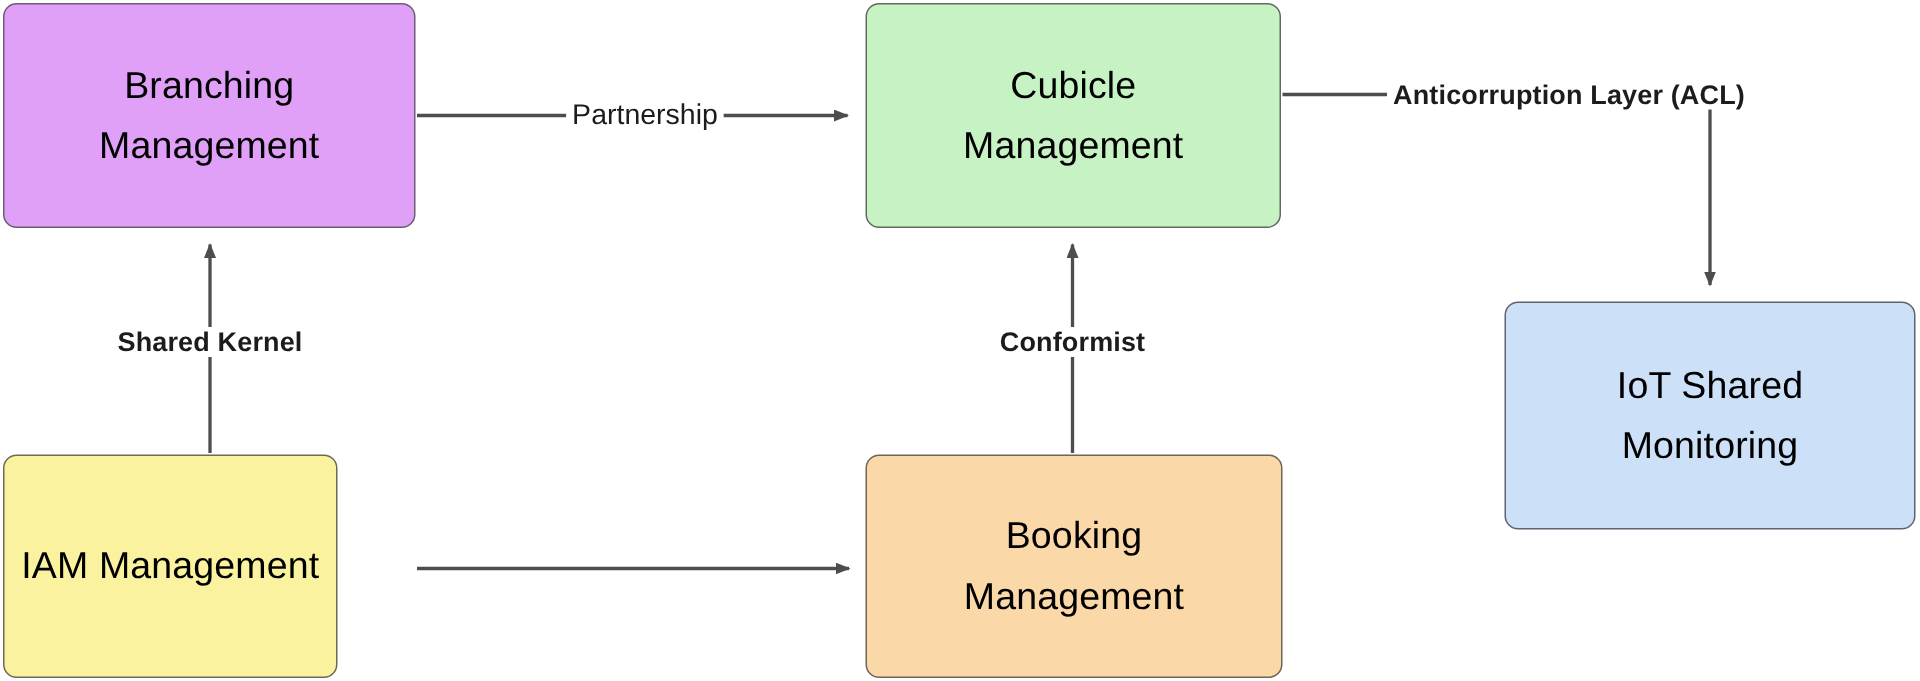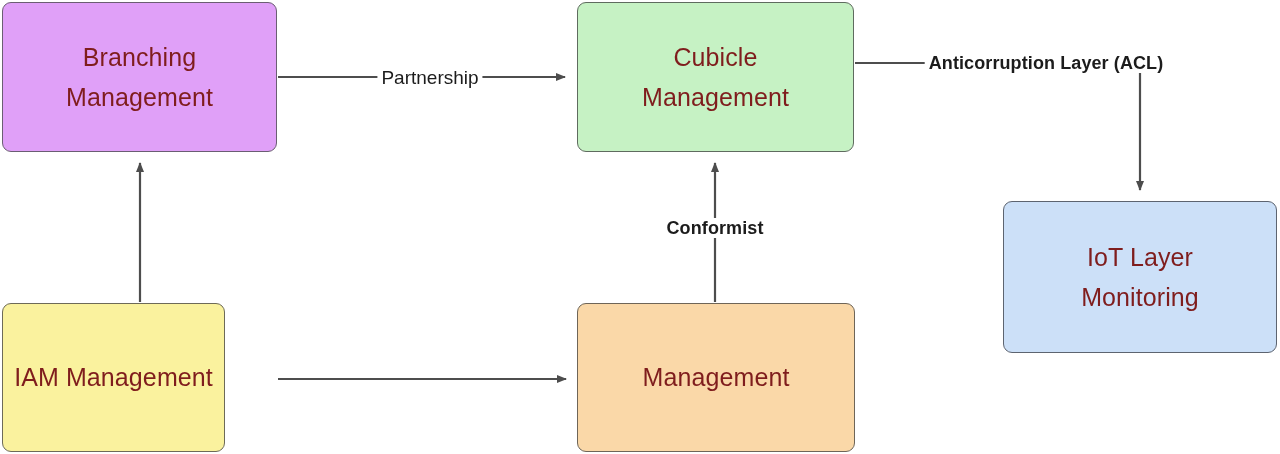--- a/index.html
+++ b/index.html
@@ -16,21 +16,21 @@
   }
   .node{
     position:absolute;
     box-sizing:border-box;
     border:1.6px solid #55595c;
     border-radius:9px;
     display:flex;
     flex-direction:column;
     align-items:center;
     justify-content:center;
-    color:#7f1d1d;
+    color:#000000;
     font-size:25px;
     line-height:1.62;
     letter-spacing:0.1px;
     text-align:center;
     white-space:nowrap;
   }
   .node .ln{display:block;}
   .svg-layer{
     position:absolute;
     left:0;top:0;
@@ -87,33 +87,35 @@
     <span class="ln">Branching</span>
     <span class="ln">Management</span>
   </div>
 
   <div class="node" style="left:577px;top:2px;width:277px;height:150px;background:#c6f2c4;border-color:#5f6b5f;">
     <span class="ln">Cubicle</span>
     <span class="ln">Management</span>
   </div>
 
   <div class="node" style="left:1003px;top:201px;width:274px;height:152px;background:#cce0f8;border-color:#5d6470;">
-    <span class="ln">IoT Layer</span>
+    <span class="ln">IoT Shared</span>
     <span class="ln">Monitoring</span>
   </div>
 
   <div class="node" style="left:2px;top:303px;width:223px;height:149px;background:#faf29e;border-color:#6d6a58;">
     <span class="ln">IAM Management</span>
   </div>
 
   <div class="node" style="left:577px;top:303px;width:278px;height:149px;background:#fad8a8;border-color:#6e6558;">
+    <span class="ln">Booking</span>
     <span class="ln">Management</span>
   </div>
 
   <div class="edge-label plain" style="left:430px;top:77px;">Partnership</div>
 
+  <div class="edge-label bold" style="left:140px;top:228px;">Shared Kernel</div>
 
   <div class="edge-label bold" style="left:1046px;top:63px;">Anticorruption Layer (ACL)</div>
 
   <div class="edge-label bold" style="left:715px;top:228px;">Conformist</div>
 
 
 </div>
 
 </body></html>

